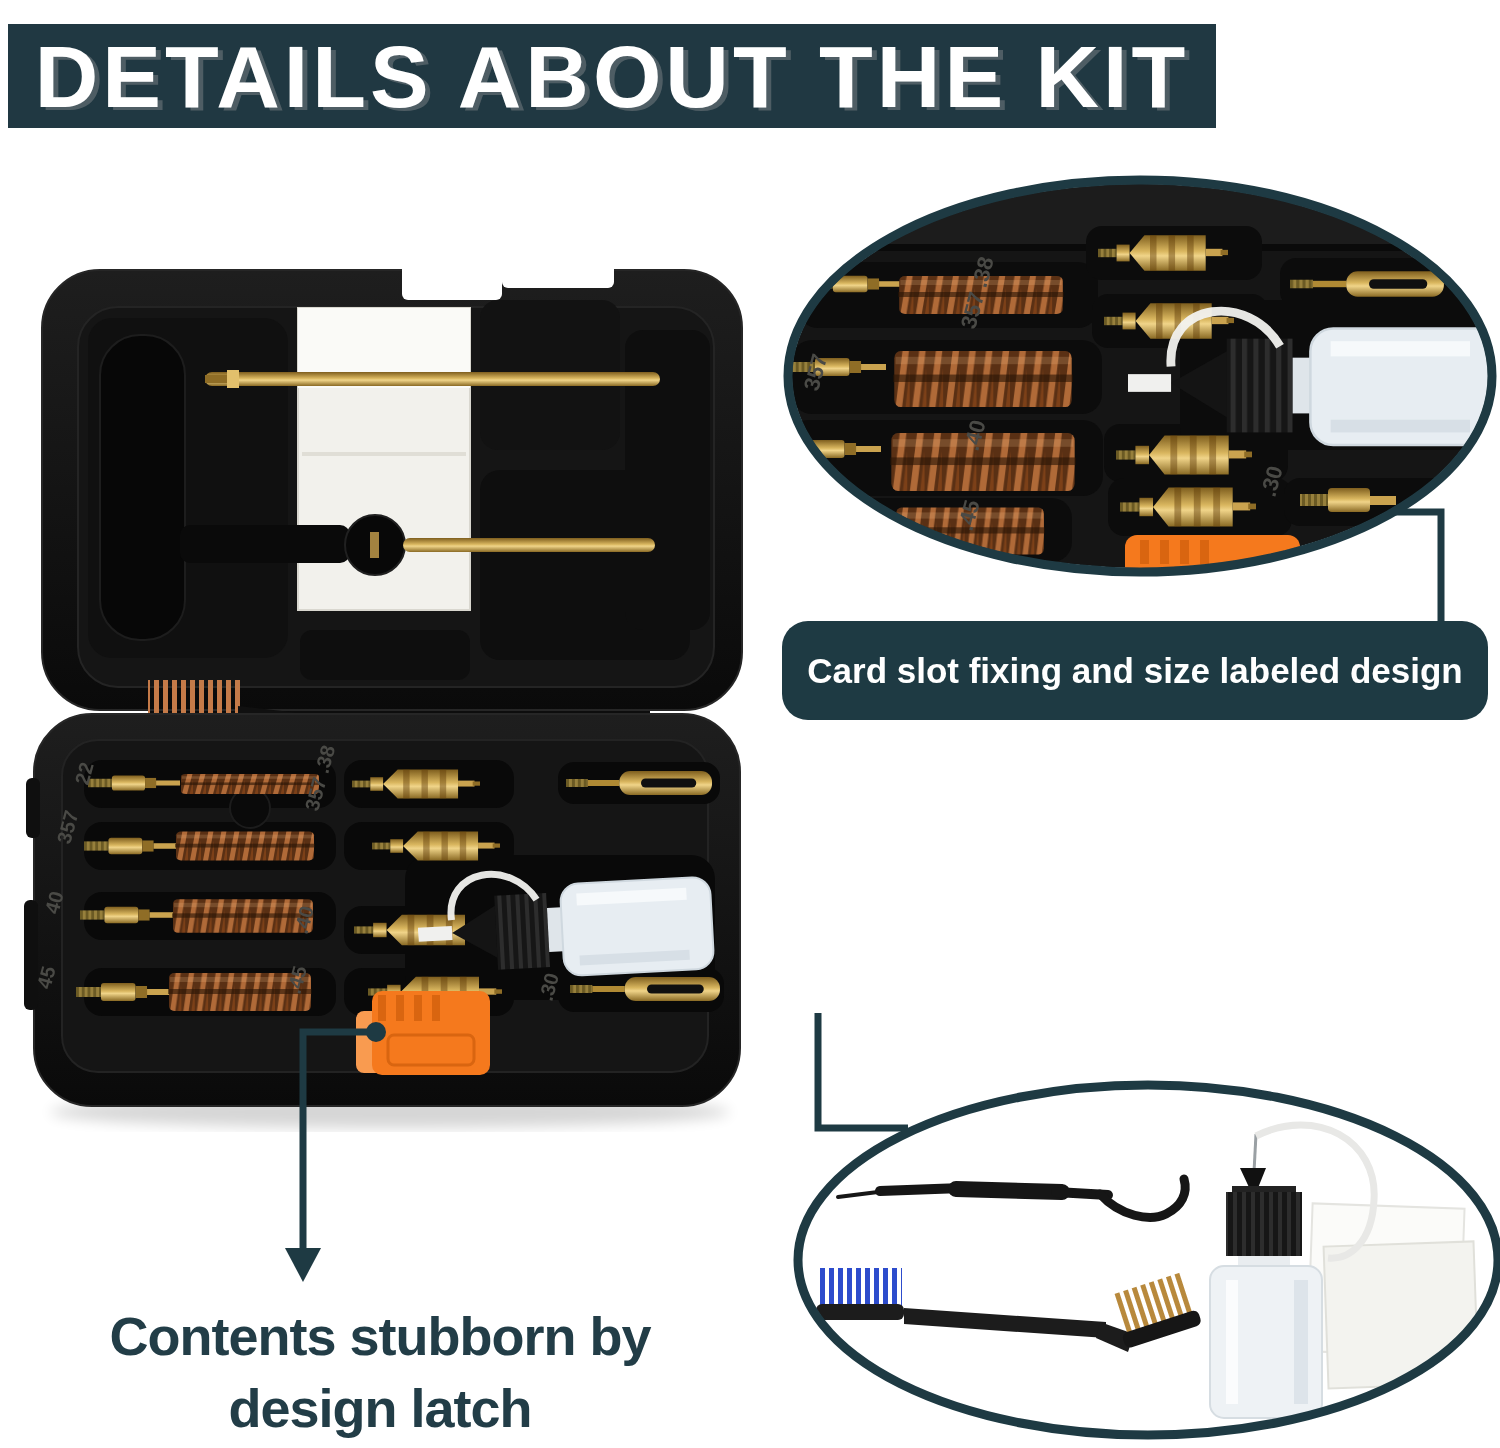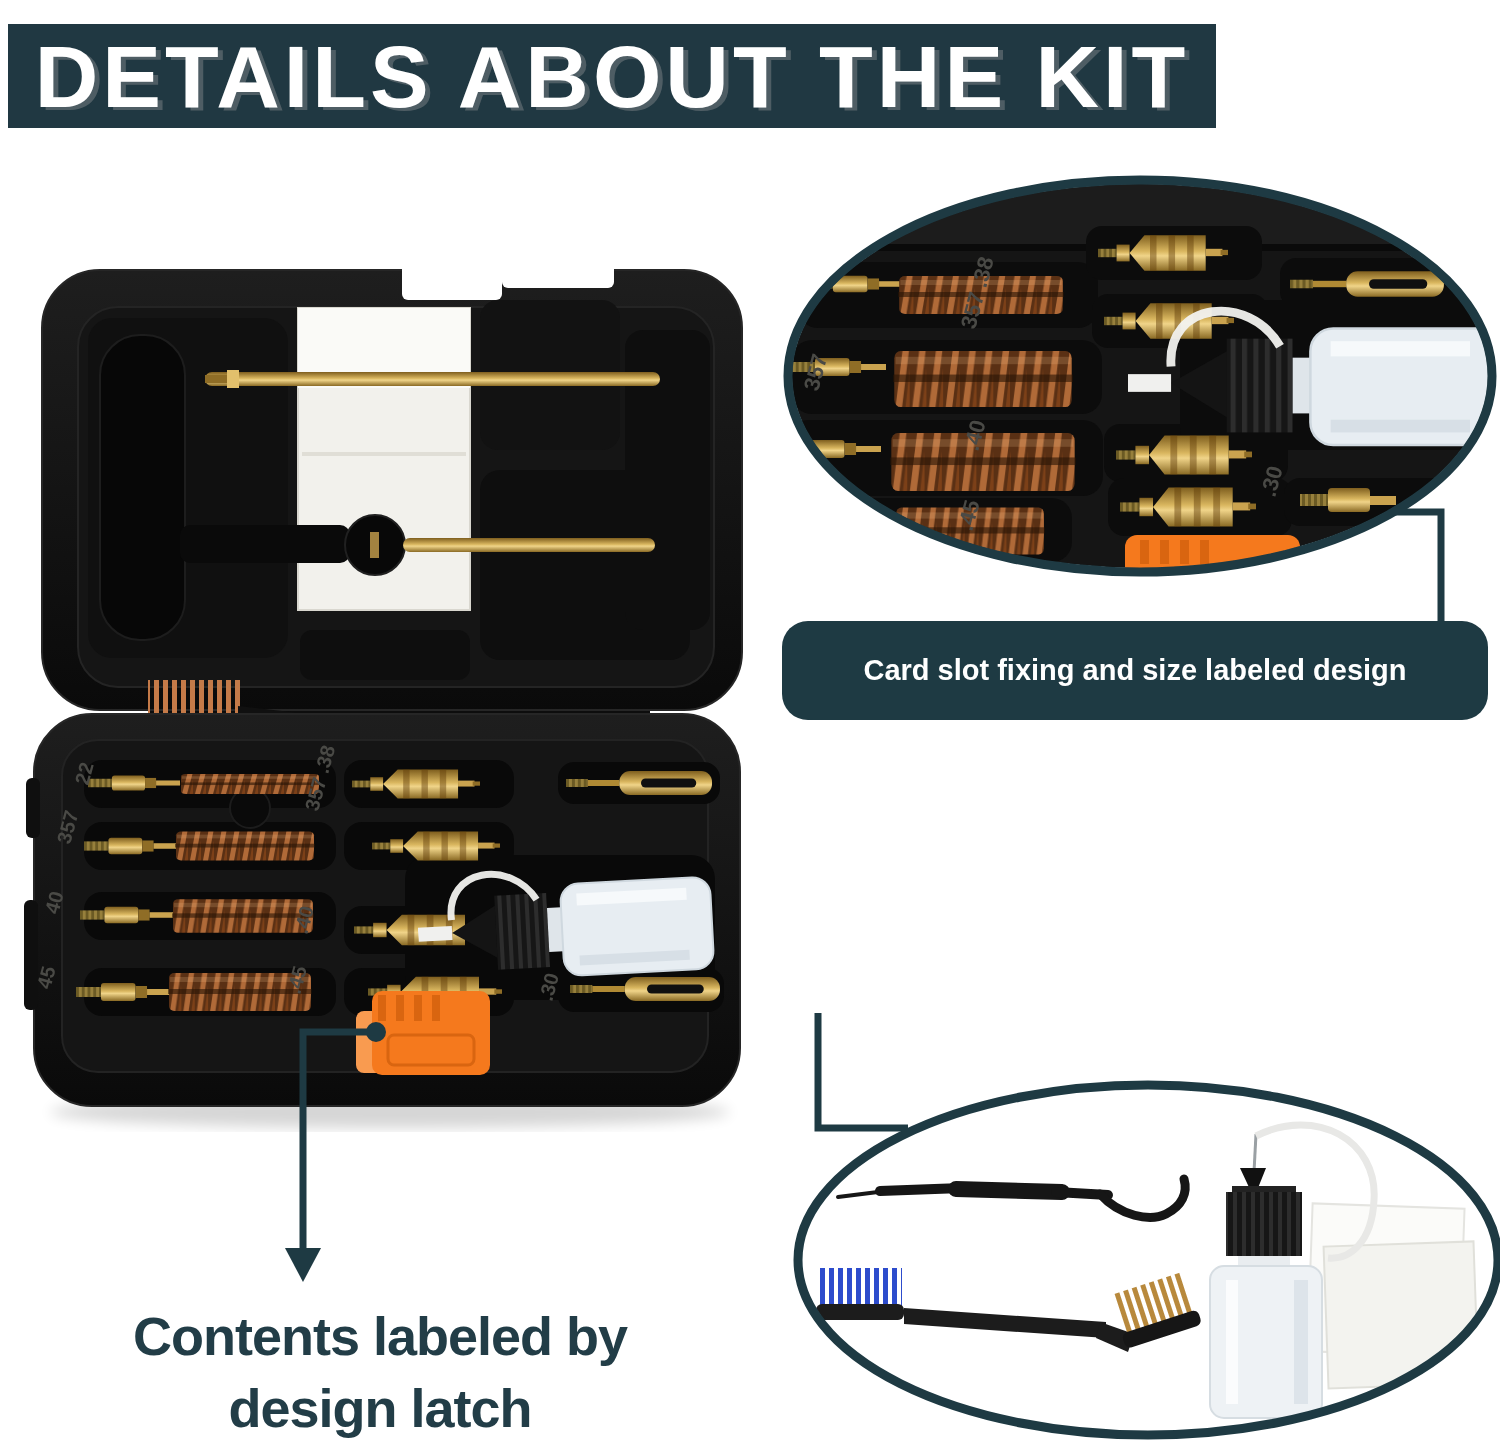--- a/index.html
+++ b/index.html
@@ -4,21 +4,21 @@
 <style>
   html,body{margin:0;padding:0;background:#fff;}
   .canvas{position:relative;width:1500px;height:1448px;background:#ffffff;overflow:hidden;
           font-family:"Liberation Sans",sans-serif;}
   .title-banner{position:absolute;left:8px;top:24px;width:1208px;height:104px;background:#203842;
           display:flex;align-items:flex-end;justify-content:center;}
   .title-banner h1{margin:0;color:#fff;font-size:88px;font-weight:800;letter-spacing:4px;
           white-space:nowrap;text-shadow:5px 3px 0 rgba(135,140,143,.45);}
   .callout-card{position:absolute;background:#1e3a43;color:#fff;display:flex;flex-direction:column;
           align-items:center;justify-content:center;text-align:center;font-weight:bold;}
-  .card-slot{left:782px;top:621px;width:706px;height:99px;border-radius:26px;font-size:29px;}
+  .card-slot{left:782px;top:621px;width:706px;height:99px;border-radius:26px;font-size:35px;}
   .card-acc{left:789px;top:814px;width:701px;height:198px;border-radius:44px;font-size:35px;line-height:62px;}
   .caption{position:absolute;left:40px;top:1300px;width:680px;text-align:center;color:#223d47;
           font-weight:bold;font-size:54px;line-height:72px;letter-spacing:-1px;}
   .art{position:absolute;left:0;top:0;}
   svg text.lbl{font-family:"Liberation Sans",sans-serif;font-weight:bold;fill:#4a4a46;}
 </style>
 </head>
 <body>
 
 <div class="canvas">
@@ -346,17 +346,17 @@
   <header class="title-banner">
     <h1>DETAILS ABOUT THE KIT</h1>
   </header>
 
   <div class="callout-card card-slot">
     <span>Card slot fixing and size labeled design</span>
   </div>
 
 
   <div class="caption">
-    <div>Contents labeled by</div>
+    <div>Contents stubborn by</div>
     <div>design latch</div>
   </div>
 
 </div>
 
 </body></html>

